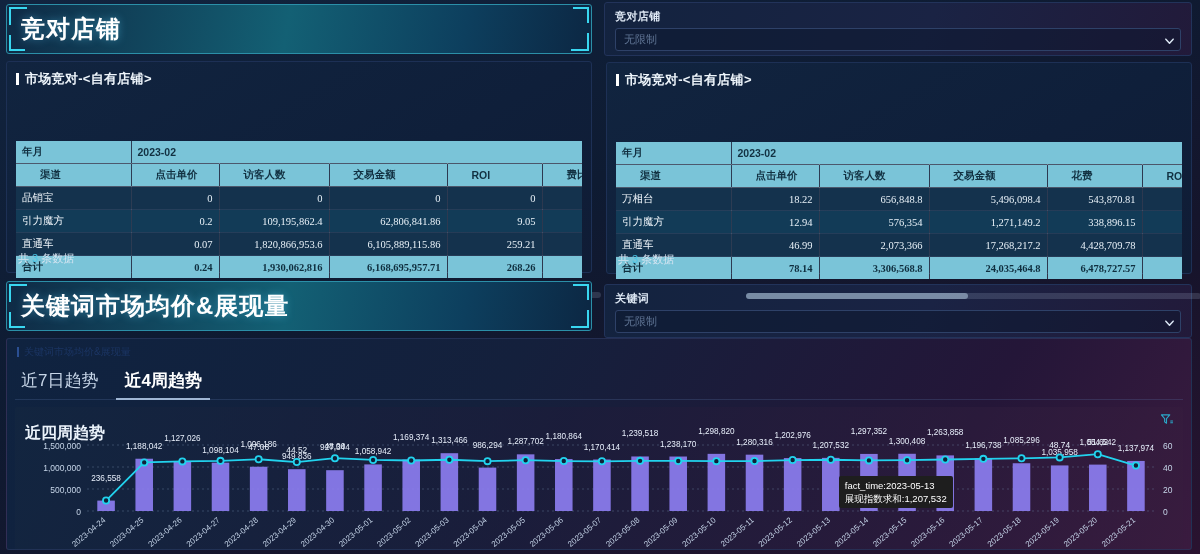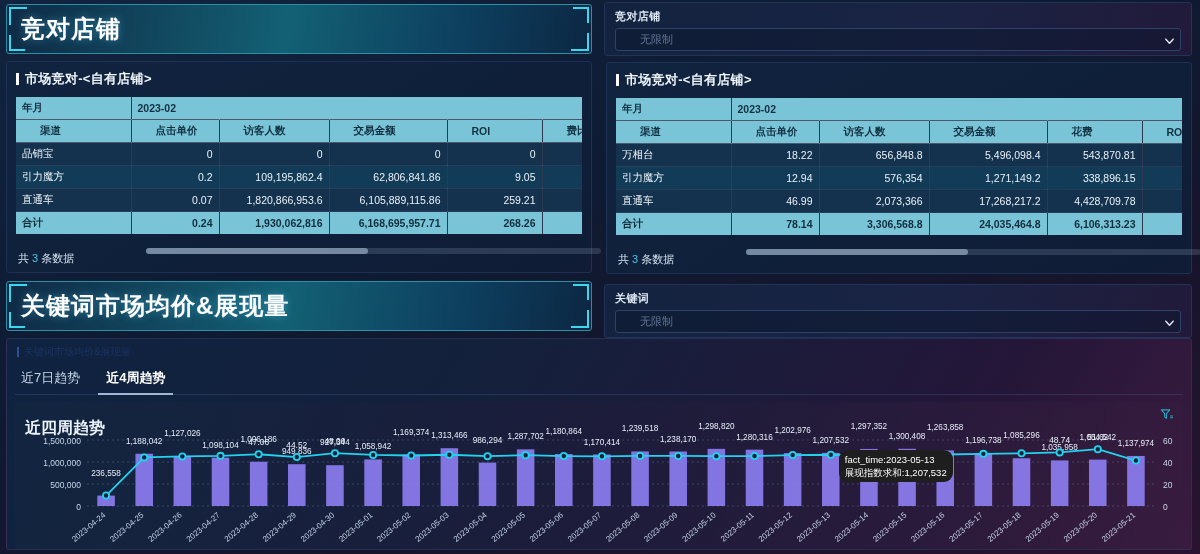--- a/index.html
+++ b/index.html
@@ -59,21 +59,21 @@
   }
   .filter-label {
     font-size: 11px; font-weight: bold; color: #dfe9f5;
     margin-bottom: 4px; letter-spacing: .4px;
   }
   .select {
     position: relative; height: 23px;
     border: 1px solid #2e4168; border-radius: 3px;
     background: rgba(10,22,44,.45);
     display: flex; align-items: center;
-    padding: 0 24px 0 24px;
+    padding: 0 24px 0 8px;
   }
   .select-value { font-size: 11px; color: #5f7494; }
   .chev {
     position: absolute; right: 7px; top: 50%; transform: translateY(-50%);
     width: 9px; height: 9px;
   }
   .chev svg { display: block; }
 
   
   .card {
@@ -89,21 +89,21 @@
     display: flex; align-items: center; gap: 6px;
     font-size: 13px; font-weight: bold; color: #eef5fb;
     margin-bottom: 9px; letter-spacing: .3px;
   }
   .card-title .bar {
     width: 3px; height: 12px; background: #ffffff; display: inline-block;
   }
 
   
   .tbl-wrap { width: 100%; overflow: hidden; }
-  table { border-collapse: collapse; table-layout: fixed; }
+  table { border-collapse: collapse; table-layout: fixed; margin-top: 44px; }
   table.dt { width: 655px; }
   .dt th, .dt td {
     font-size: 10.5px;
     padding: 4px 6px;
     height: 22px;
     white-space: nowrap;
     overflow: hidden;
     border-right: 1px solid rgba(255,255,255,.12);
   }
   .dt thead th {
@@ -112,20 +112,21 @@
     font-weight: bold;
     text-align: left;
     border-bottom: 1px solid rgba(255,255,255,.25);
   }
   .dt thead tr.hdr2 th { background: #7ac4d8; padding-left: 24px; }
   .dt tbody td {
     color: #e8f1f8;
     text-align: right;
     border-bottom: 1px solid rgba(120,170,200,.22);
     background: #14324d;
+    font-family: Liberation Serif, serif;
   }
   .dt tbody tr:nth-child(even) td { background: #123b57; }
   .dt tbody td.ch { text-align: left; color: #f0f6fb; }
   .dt tbody tr.total td {
     background: #7ac4d8; color: #0f2e3e; font-weight: bold;
     border-bottom: none;
   }
   .c-ch   { width: 115px; }
   .c-num1 { width: 88px; }
   .c-num2 { width: 110px; }
@@ -161,21 +162,21 @@
   }
   .trend-subtitle {
     display: flex; align-items: center; gap: 5px;
     font-size: 10px; margin: 2px 0 6px 2px;
   }
   .trend-subtitle .bar { width: 2px; height: 10px; background:#2a4f93; }
   .trend-subtitle .txt { color: #1b3563; }
 
   .tabs { display: flex; gap: 22px; padding-left: 4px; border-bottom: 1px solid rgba(90,120,170,.25); }
   .tab {
-    font-size: 13px; color: #c7d6e8; padding: 4px 2px 7px 2px;
+    font-size: 17px; color: #c7d6e8; padding: 4px 2px 7px 2px;
     position: relative; cursor: pointer;
   }
   .tab.active { color: #ffffff; font-weight: bold; text-align: right; }
   .tab.active::after {
     content: ""; position: absolute; left: -6px; right: -6px; bottom: -1px;
     height: 2px; background: #9fb6d4;
   }
 
   .plot-box {
     margin-top: 7px;
@@ -374,21 +375,21 @@
               <td>17,268,217.2</td>
               <td>4,428,709.78</td>
               <td>3.14</td>
 
             </tr>
             <tr class="total">
               <td class="ch">合计</td>
               <td>78.14</td>
               <td>3,306,568.8</td>
               <td>24,035,464.8</td>
-              <td>6,106,313.23</td>
+              <td>6,478,727.57</td>
               <td>35.71</td>
 
             </tr>
           </tbody>
         </table>
       </div>
 
       <div class="scroller">
         <div class="thumb"></div>
       </div>
@@ -555,19 +556,19 @@
           <text x="815.7857142857143" y="114" fill="#c3d2e6" font-size="8" font-family="&quot;Liberation Sans&quot;, sans-serif" text-anchor="end" transform="rotate(-40 815.7857142857143 114)">2023-05-13</text>
           <text x="853.9285714285714" y="114" fill="#c3d2e6" font-size="8" font-family="&quot;Liberation Sans&quot;, sans-serif" text-anchor="end" transform="rotate(-40 853.9285714285714 114)">2023-05-14</text>
           <text x="892.0714285714287" y="114" fill="#c3d2e6" font-size="8" font-family="&quot;Liberation Sans&quot;, sans-serif" text-anchor="end" transform="rotate(-40 892.0714285714287 114)">2023-05-15</text>
           <text x="930.2142857142858" y="114" fill="#c3d2e6" font-size="8" font-family="&quot;Liberation Sans&quot;, sans-serif" text-anchor="end" transform="rotate(-40 930.2142857142858 114)">2023-05-16</text>
           <text x="968.3571428571429" y="114" fill="#c3d2e6" font-size="8" font-family="&quot;Liberation Sans&quot;, sans-serif" text-anchor="end" transform="rotate(-40 968.3571428571429 114)">2023-05-17</text>
           <text x="1006.5000000000001" y="114" fill="#c3d2e6" font-size="8" font-family="&quot;Liberation Sans&quot;, sans-serif" text-anchor="end" transform="rotate(-40 1006.5000000000001 114)">2023-05-18</text>
           <text x="1044.6428571428573" y="114" fill="#c3d2e6" font-size="8" font-family="&quot;Liberation Sans&quot;, sans-serif" text-anchor="end" transform="rotate(-40 1044.6428571428573 114)">2023-05-19</text>
           <text x="1082.7857142857142" y="114" fill="#c3d2e6" font-size="8" font-family="&quot;Liberation Sans&quot;, sans-serif" text-anchor="end" transform="rotate(-40 1082.7857142857142 114)">2023-05-20</text>
           <text x="1120.9285714285716" y="114" fill="#c3d2e6" font-size="8" font-family="&quot;Liberation Sans&quot;, sans-serif" text-anchor="end" transform="rotate(-40 1120.9285714285716 114)">2023-05-21</text>
         </svg>
-      <div class="tooltip" id="tip" style="left: 823.786px; top: 48px; border-radius: 9px;">
+      <div class="tooltip" id="tip" style="left: 823.786px; top: 69px;">
         <div>fact_time:2023-05-13</div>
         <div>展现指数求和:1,207,532</div>
       </div>
     </div>
   </div>
 </div>
 
 </body></html>

